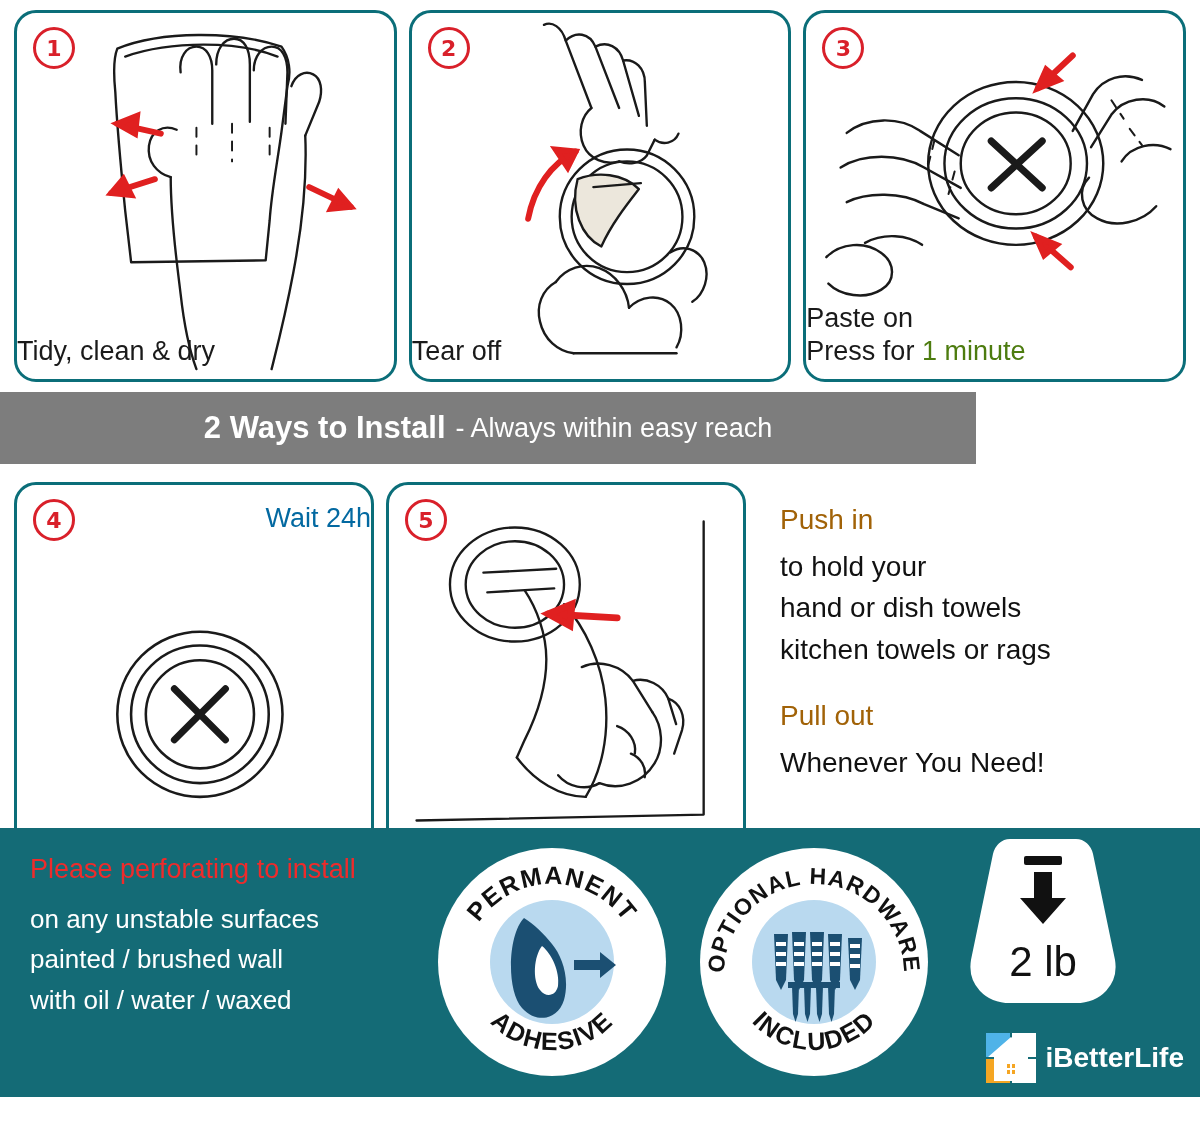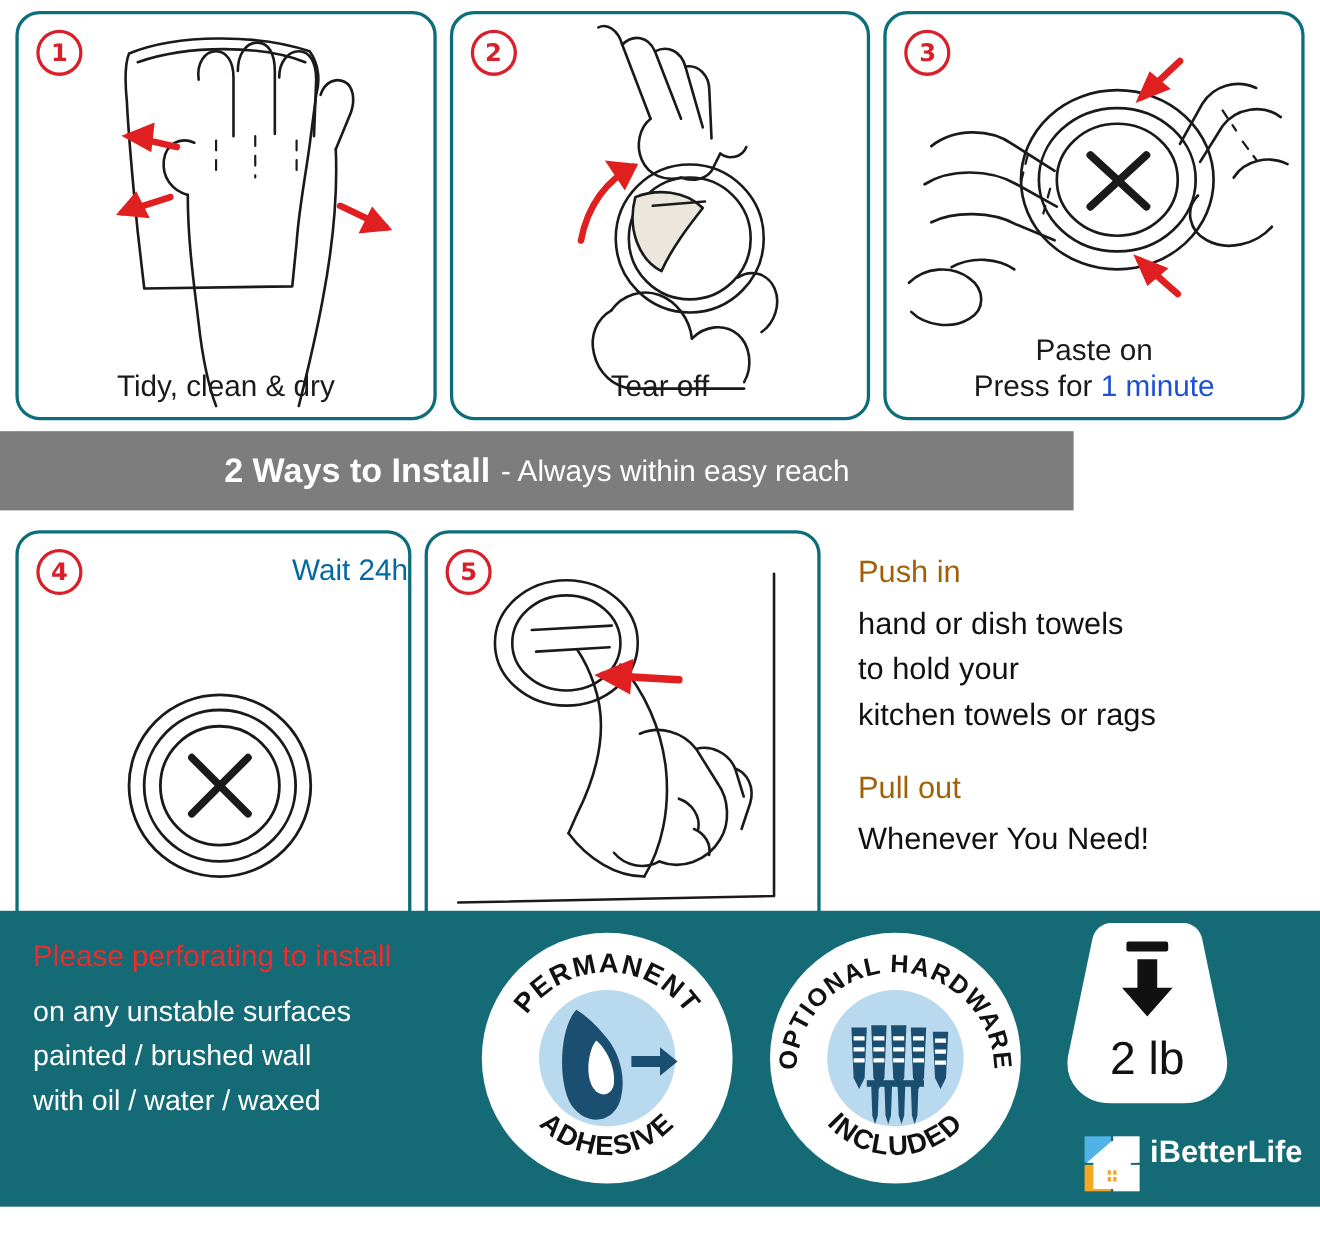--- a/index.html
+++ b/index.html
@@ -57,26 +57,25 @@
     align-items: center;
     justify-content: center;
     z-index: 5;
     font-family: "DejaVu Sans", sans-serif;
   }
   .card-caption {
     position: absolute;
     left: 0;
     bottom: 10px;
     width: 100%;
-    text-align: center;
     font-size: 27px;
     color: #1a1a1a;
     line-height: 1.25;
   }
-  .card-caption .hl { color: #1d4ed8; }
+  .card-caption .hl { color: #4d7c0f; }
   .art {
     position: absolute;
     left: 0; top: 0;
     width: 100%;
     height: 100%;
   }
 
   
   .banner {
     position: absolute;
@@ -177,20 +176,21 @@
     left: 950px;
     top: 6px;
     width: 186px;
     height: 200px;
   }
   .brand {
     position: absolute;
     right: 16px;
     bottom: 12px;
     display: flex;
+    align-items: center;
     gap: 8px;
   }
   .brand-mark {
     width: 54px;
     height: 54px;
     position: relative;
   }
   .brand-name {
     font-size: 28px;
     color: #ffffff;
@@ -373,22 +373,22 @@
 
         <g stroke="#e02020" stroke-width="7" fill="#e02020" stroke-linecap="round">
           <path d="M232 130 L162 126" fill="none"></path>
           <path d="M162 126 L186 116 L184 138 Z"></path>
         </g>
       </svg>
     </div>
 
     <div class="side-text">
       <div class="head">Push in</div>
+      <div class="line">to hold your</div>
       <div class="line">hand or dish towels</div>
-      <div class="line">to hold your</div>
       <div class="line">kitchen towels or rags</div>
       <div class="side-gap"></div>
       <div class="head">Pull out</div>
       <div class="line">Whenever You Need!</div>
     </div>
   </div>
 
   <div class="footer">
 
     <div class="footer-text">

